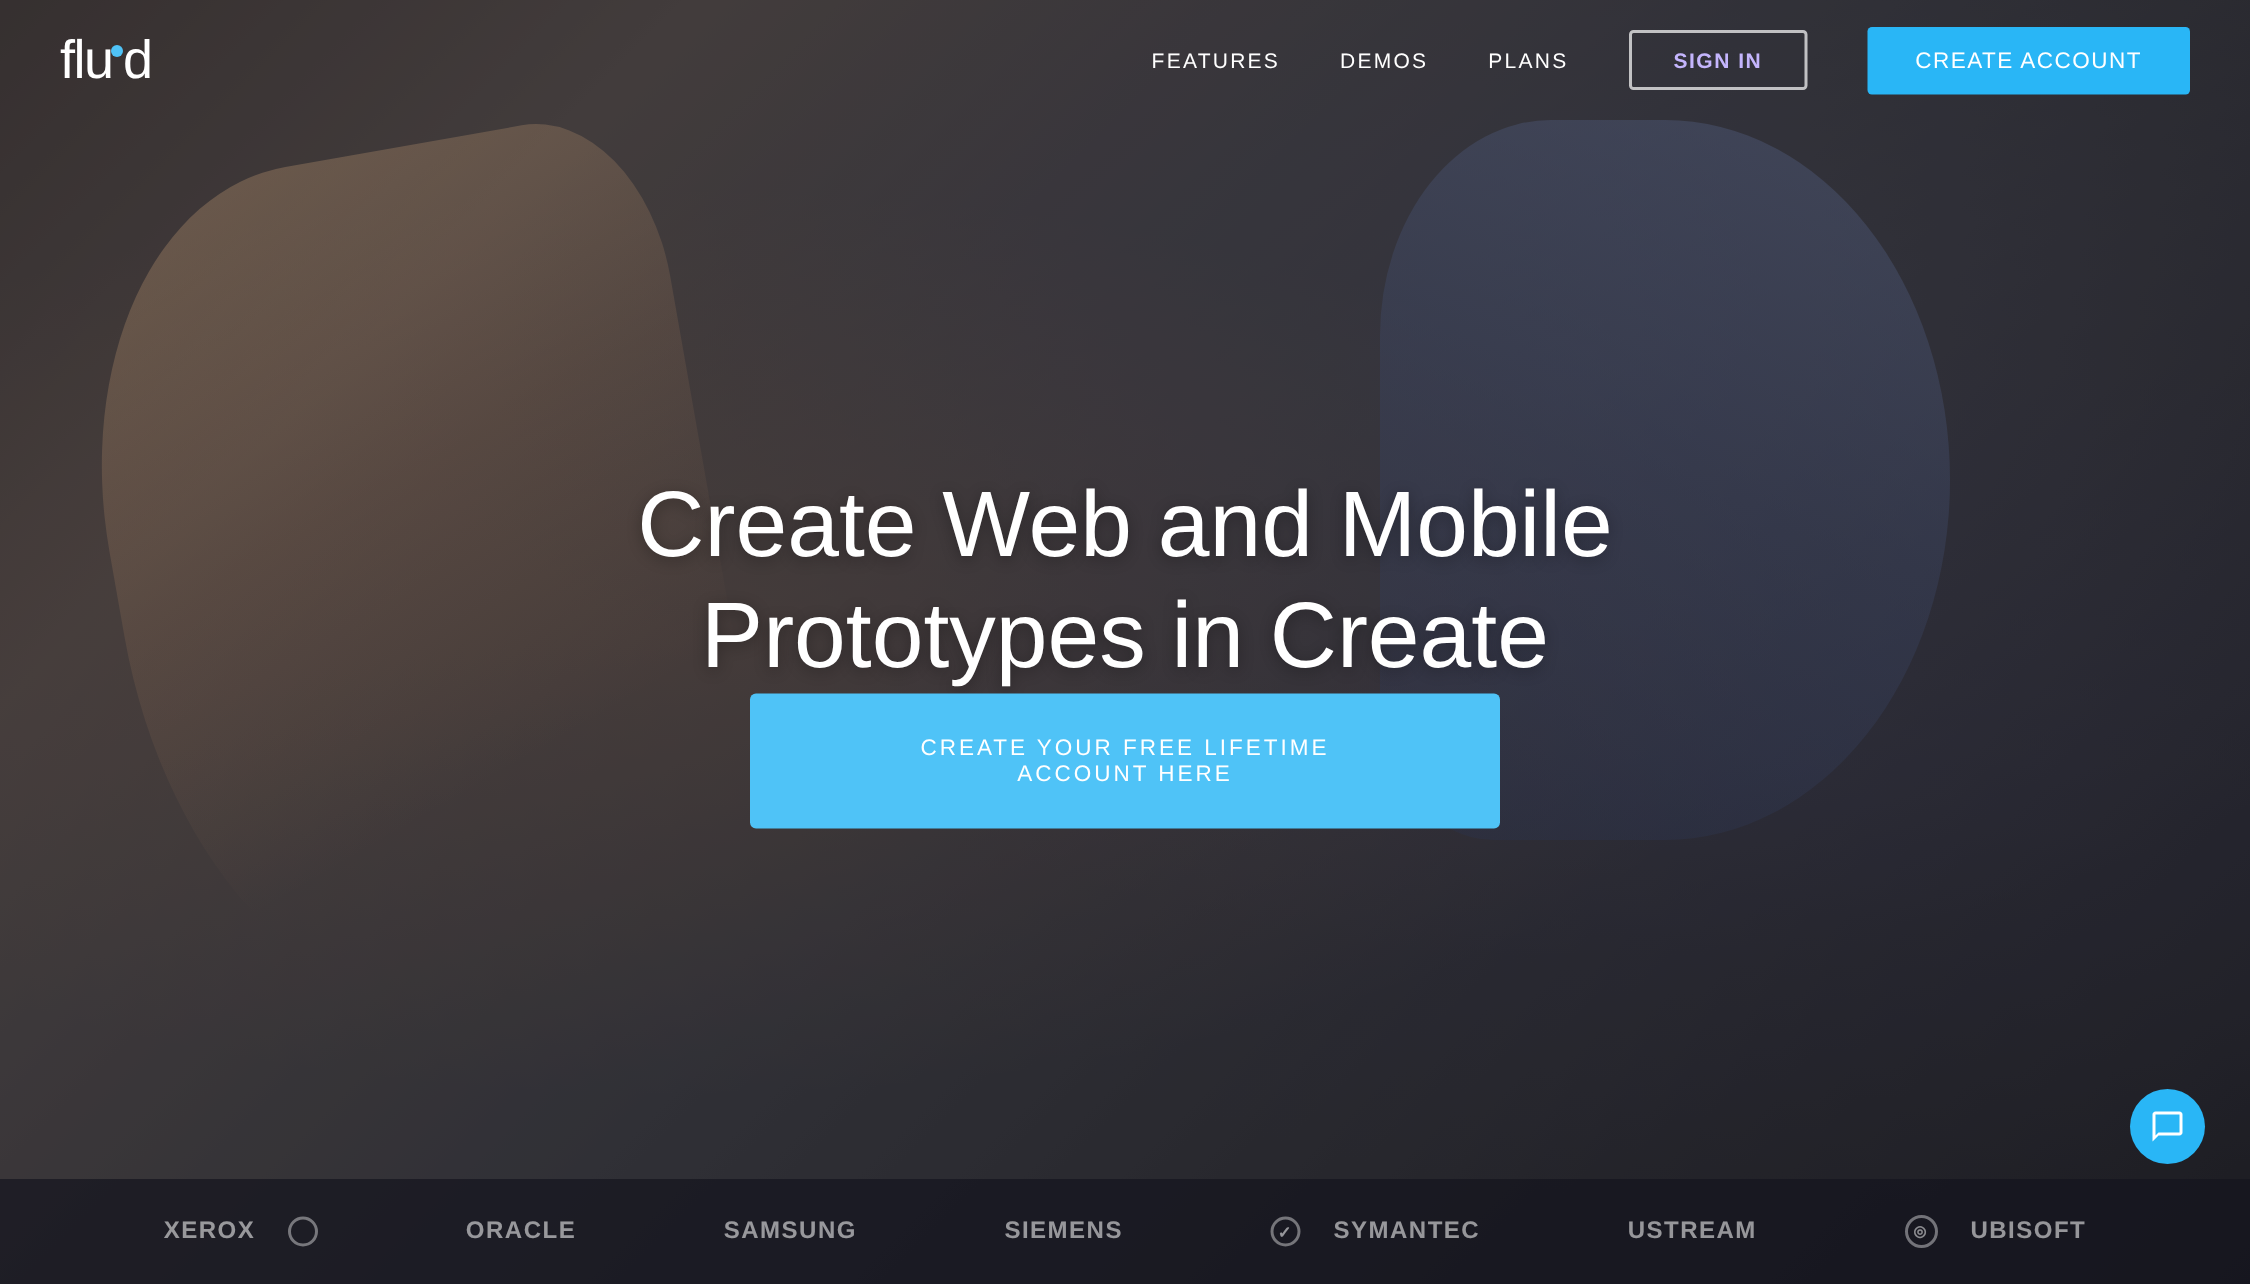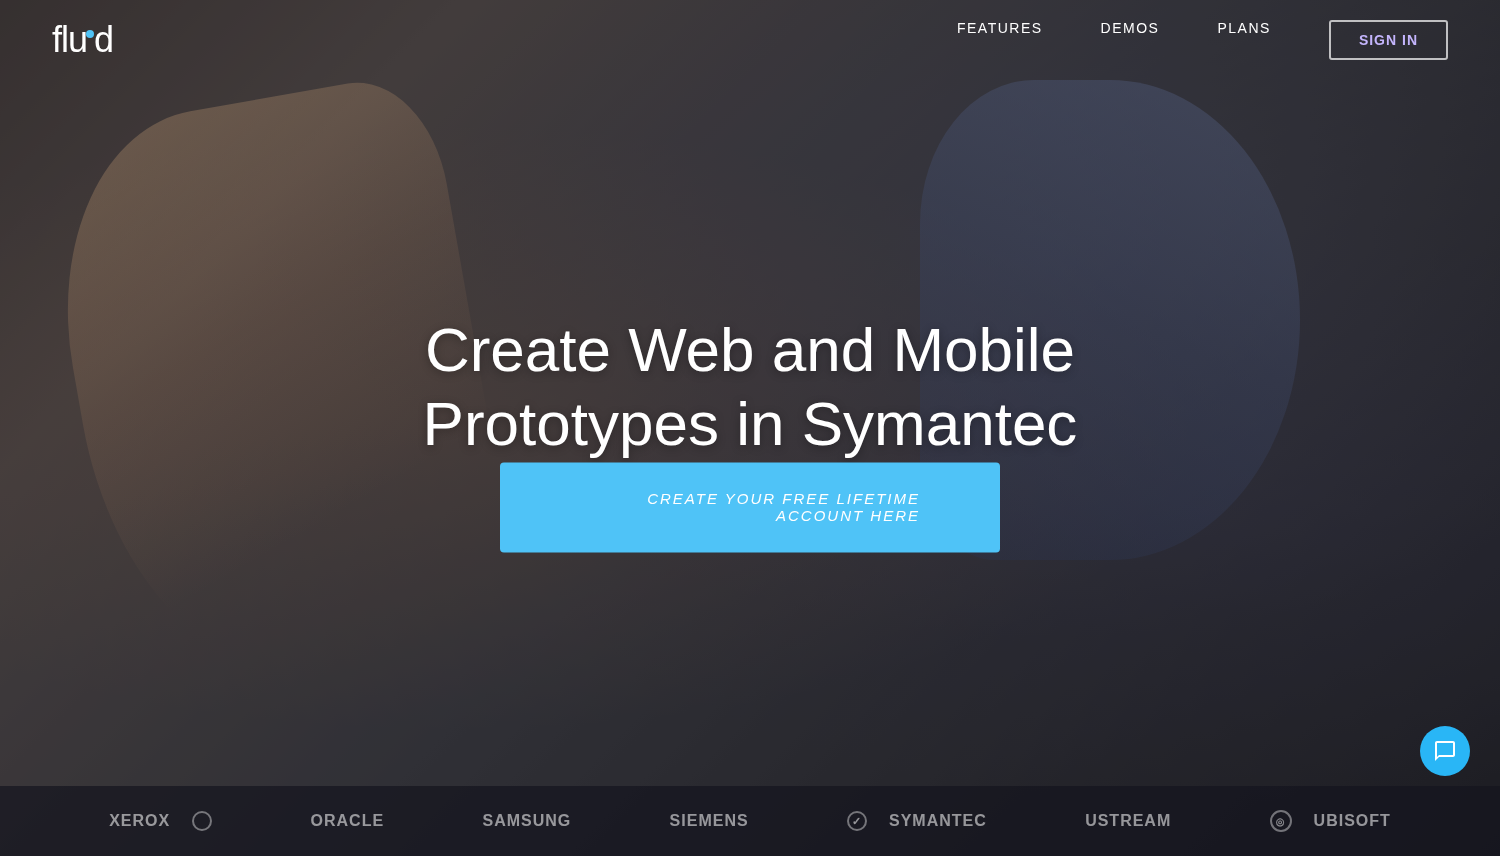--- a/index.html
+++ b/index.html
@@ -53,21 +53,21 @@
     
     .navbar {
       position: absolute;
       top: 0;
       left: 0;
       right: 0;
       height: 80px;
       display: flex;
       align-items: center;
       justify-content: space-between;
-      padding: 0 52px;
+      padding: 0 40px;
       z-index: 10;
     }
 
     .logo {
       display: flex;
       align-items: center;
       gap: 0;
     }
 
     .logo-text {
@@ -84,21 +84,22 @@
       height: 8px;
       background: #4fc3f7;
       border-radius: 50%;
       position: relative;
       top: -14px;
       margin-left: -1px;
     }
 
     .nav-links {
       display: flex;
-      gap: 58px;
+      align-items: center;
+      gap: 40px;
       margin-left: 40px;
     }
 
     .nav-link {
       color: #ffffff;
       font-size: 14px;
       font-weight: 500;
       letter-spacing: 1.5px;
       text-decoration: none;
       text-transform: uppercase;
@@ -156,22 +157,21 @@
       color: #ffffff;
       font-size: 15px;
       font-weight: 500;
       letter-spacing: 2px;
       text-transform: uppercase;
       padding: 28px 80px;
       border: none;
       border-radius: 4px;
       cursor: pointer;
       width: 500px;
-      text-align: right;
-      font-style: italic;
+      text-align: center;
     }
 
     
     .logos-bar {
       position: absolute;
       bottom: 0;
       left: 0;
       right: 0;
       height: 70px;
       background: rgba(20, 20, 30, 0.7);
@@ -293,27 +293,28 @@
   <nav class="navbar">
     <div class="logo">
       <span class="logo-text">flu<span class="logo-dot"></span>d</span>
     </div>
 
     <div class="nav-links">
       <a class="nav-link">FEATURES</a>
       <a class="nav-link">DEMOS</a>
       <a class="nav-link">PLANS</a>
       <button class="btn-signin">SIGN IN</button>
+      <button class="btn-create-account">CREATE ACCOUNT</button>
     </div>
   </nav>
 
   <div class="hero-content">
     <h1 class="hero-headline">
       <span>Create Web and Mobile</span><br>
-      <span>Prototypes in Symantec</span>
+      <span>Prototypes in Create</span>
     </h1>
     <button class="btn-cta">CREATE YOUR FREE LIFETIME ACCOUNT HERE</button>
   </div>
 
   <div class="logos-bar">
     <div class="brand-logo">
       <span>xerox</span>
       <span class="logo-circle"></span>
     </div>
     <div class="brand-logo">

